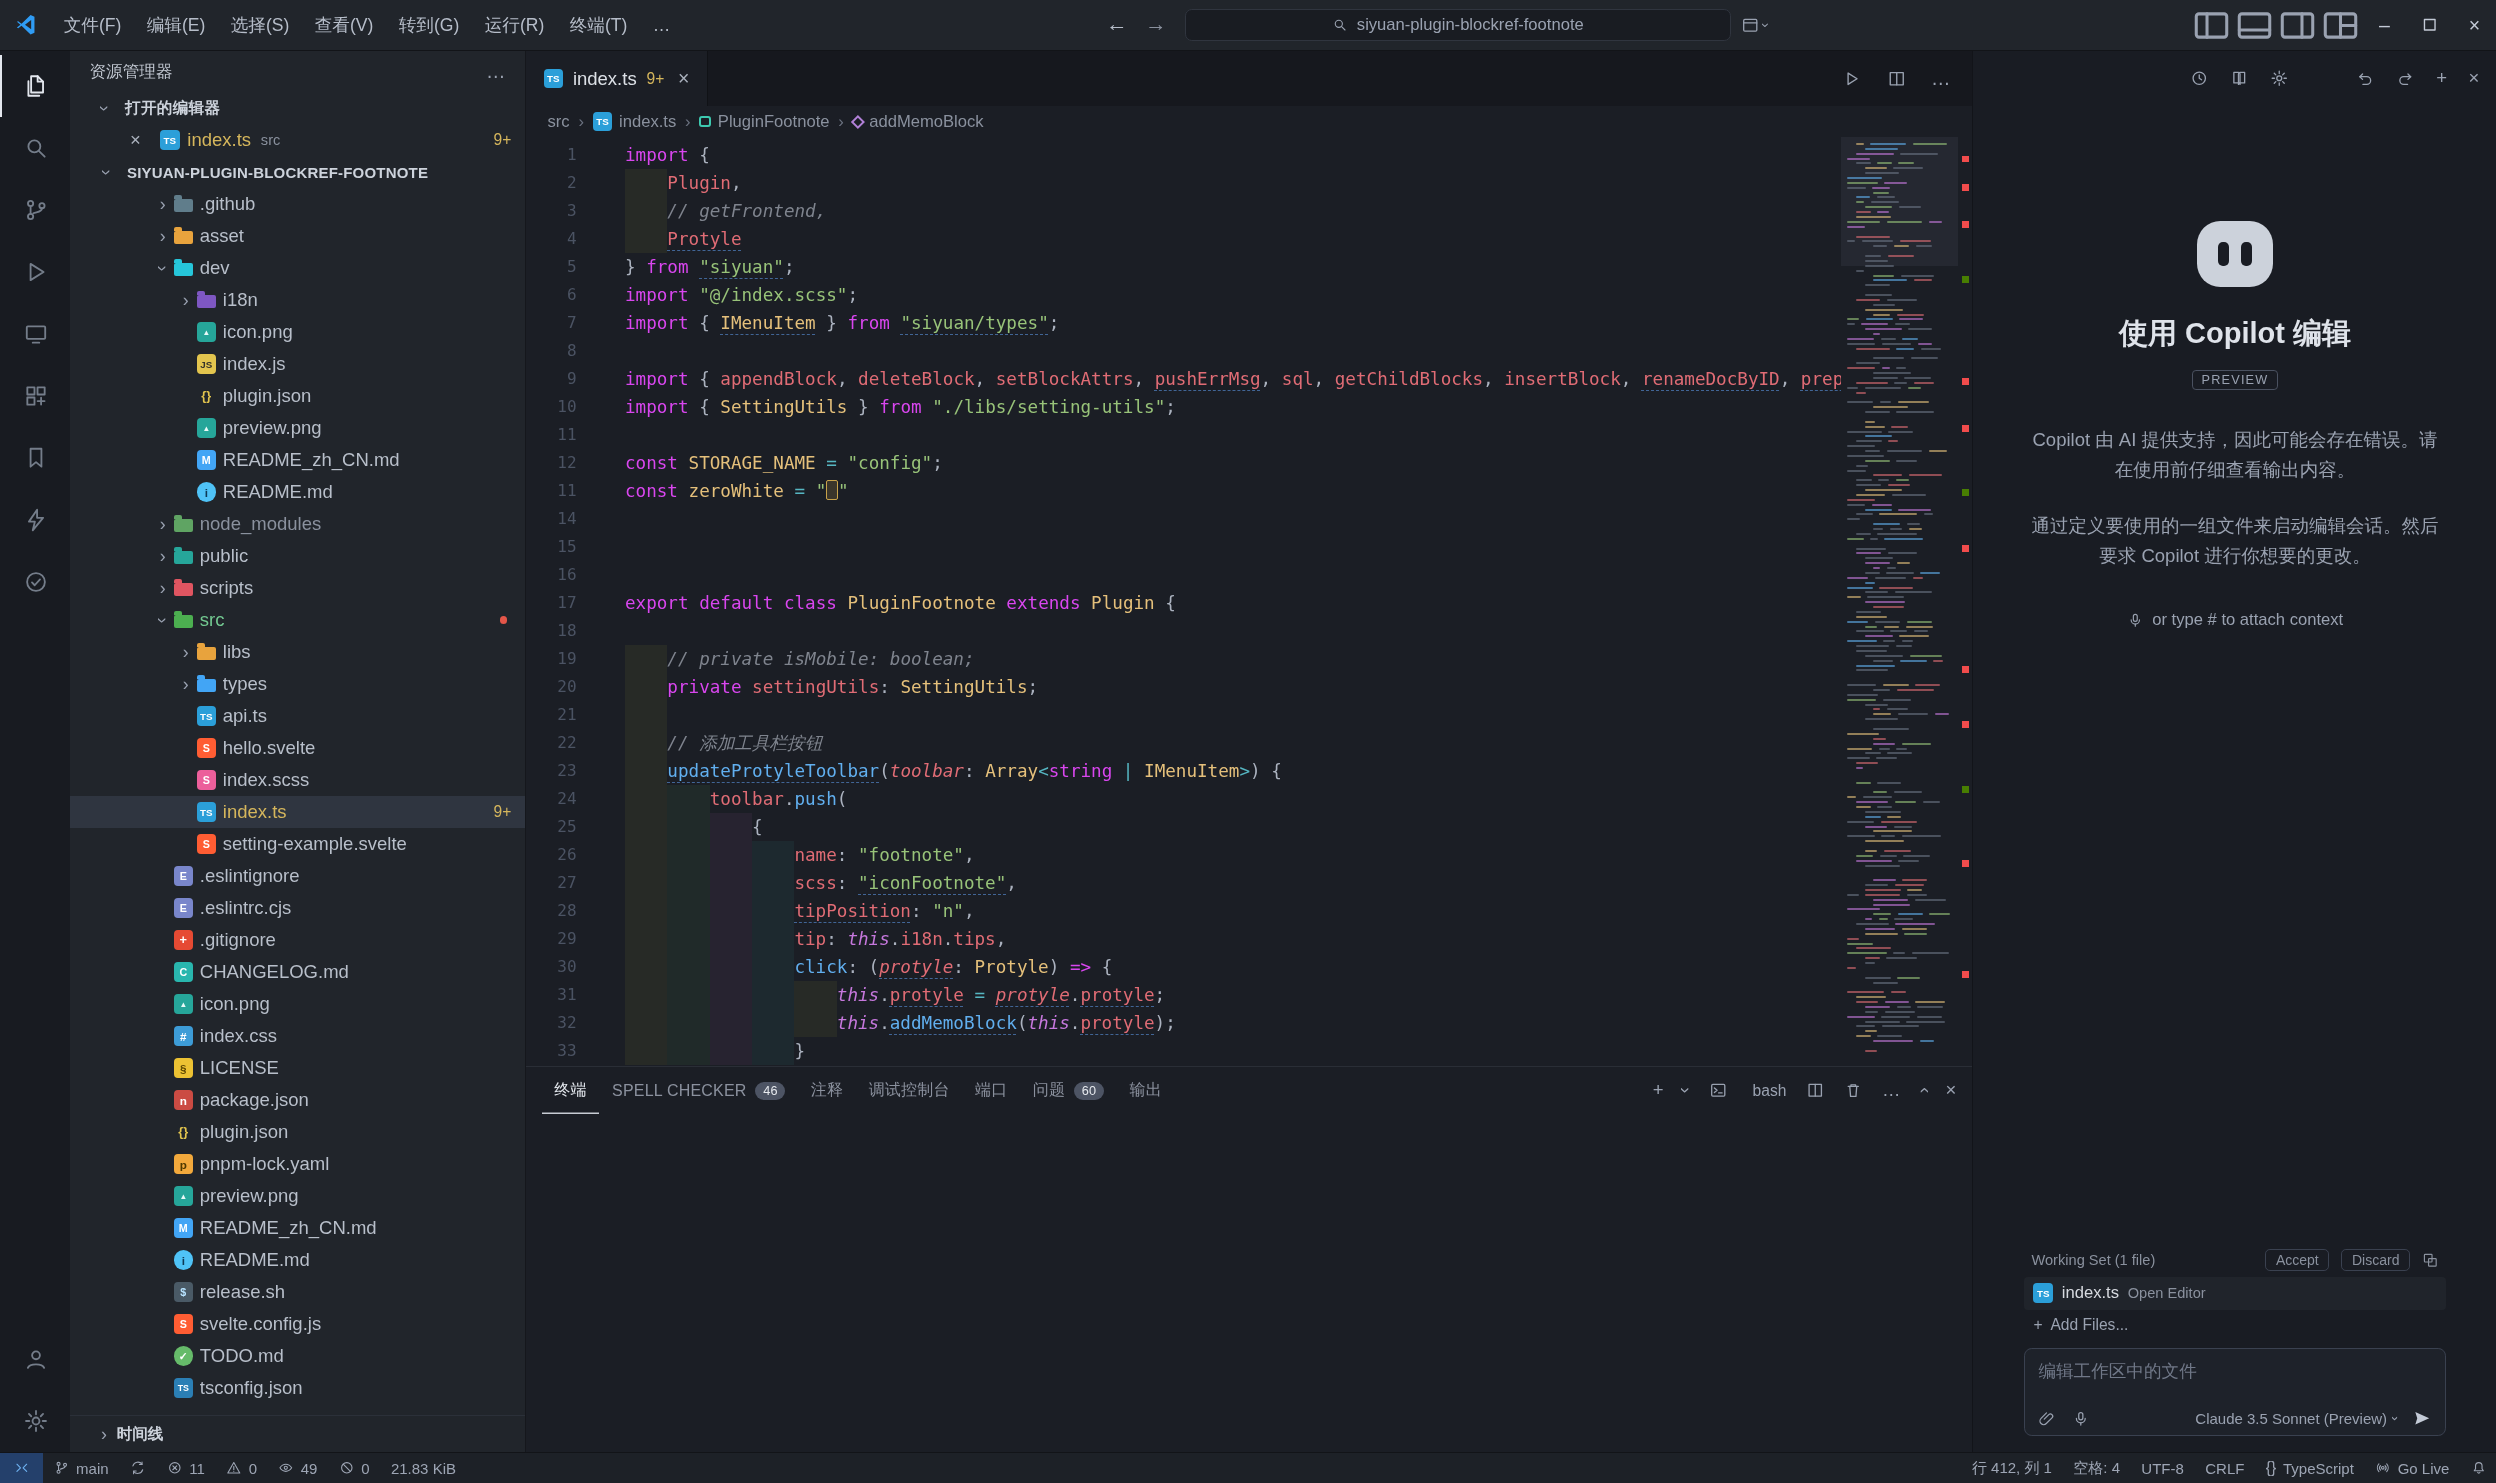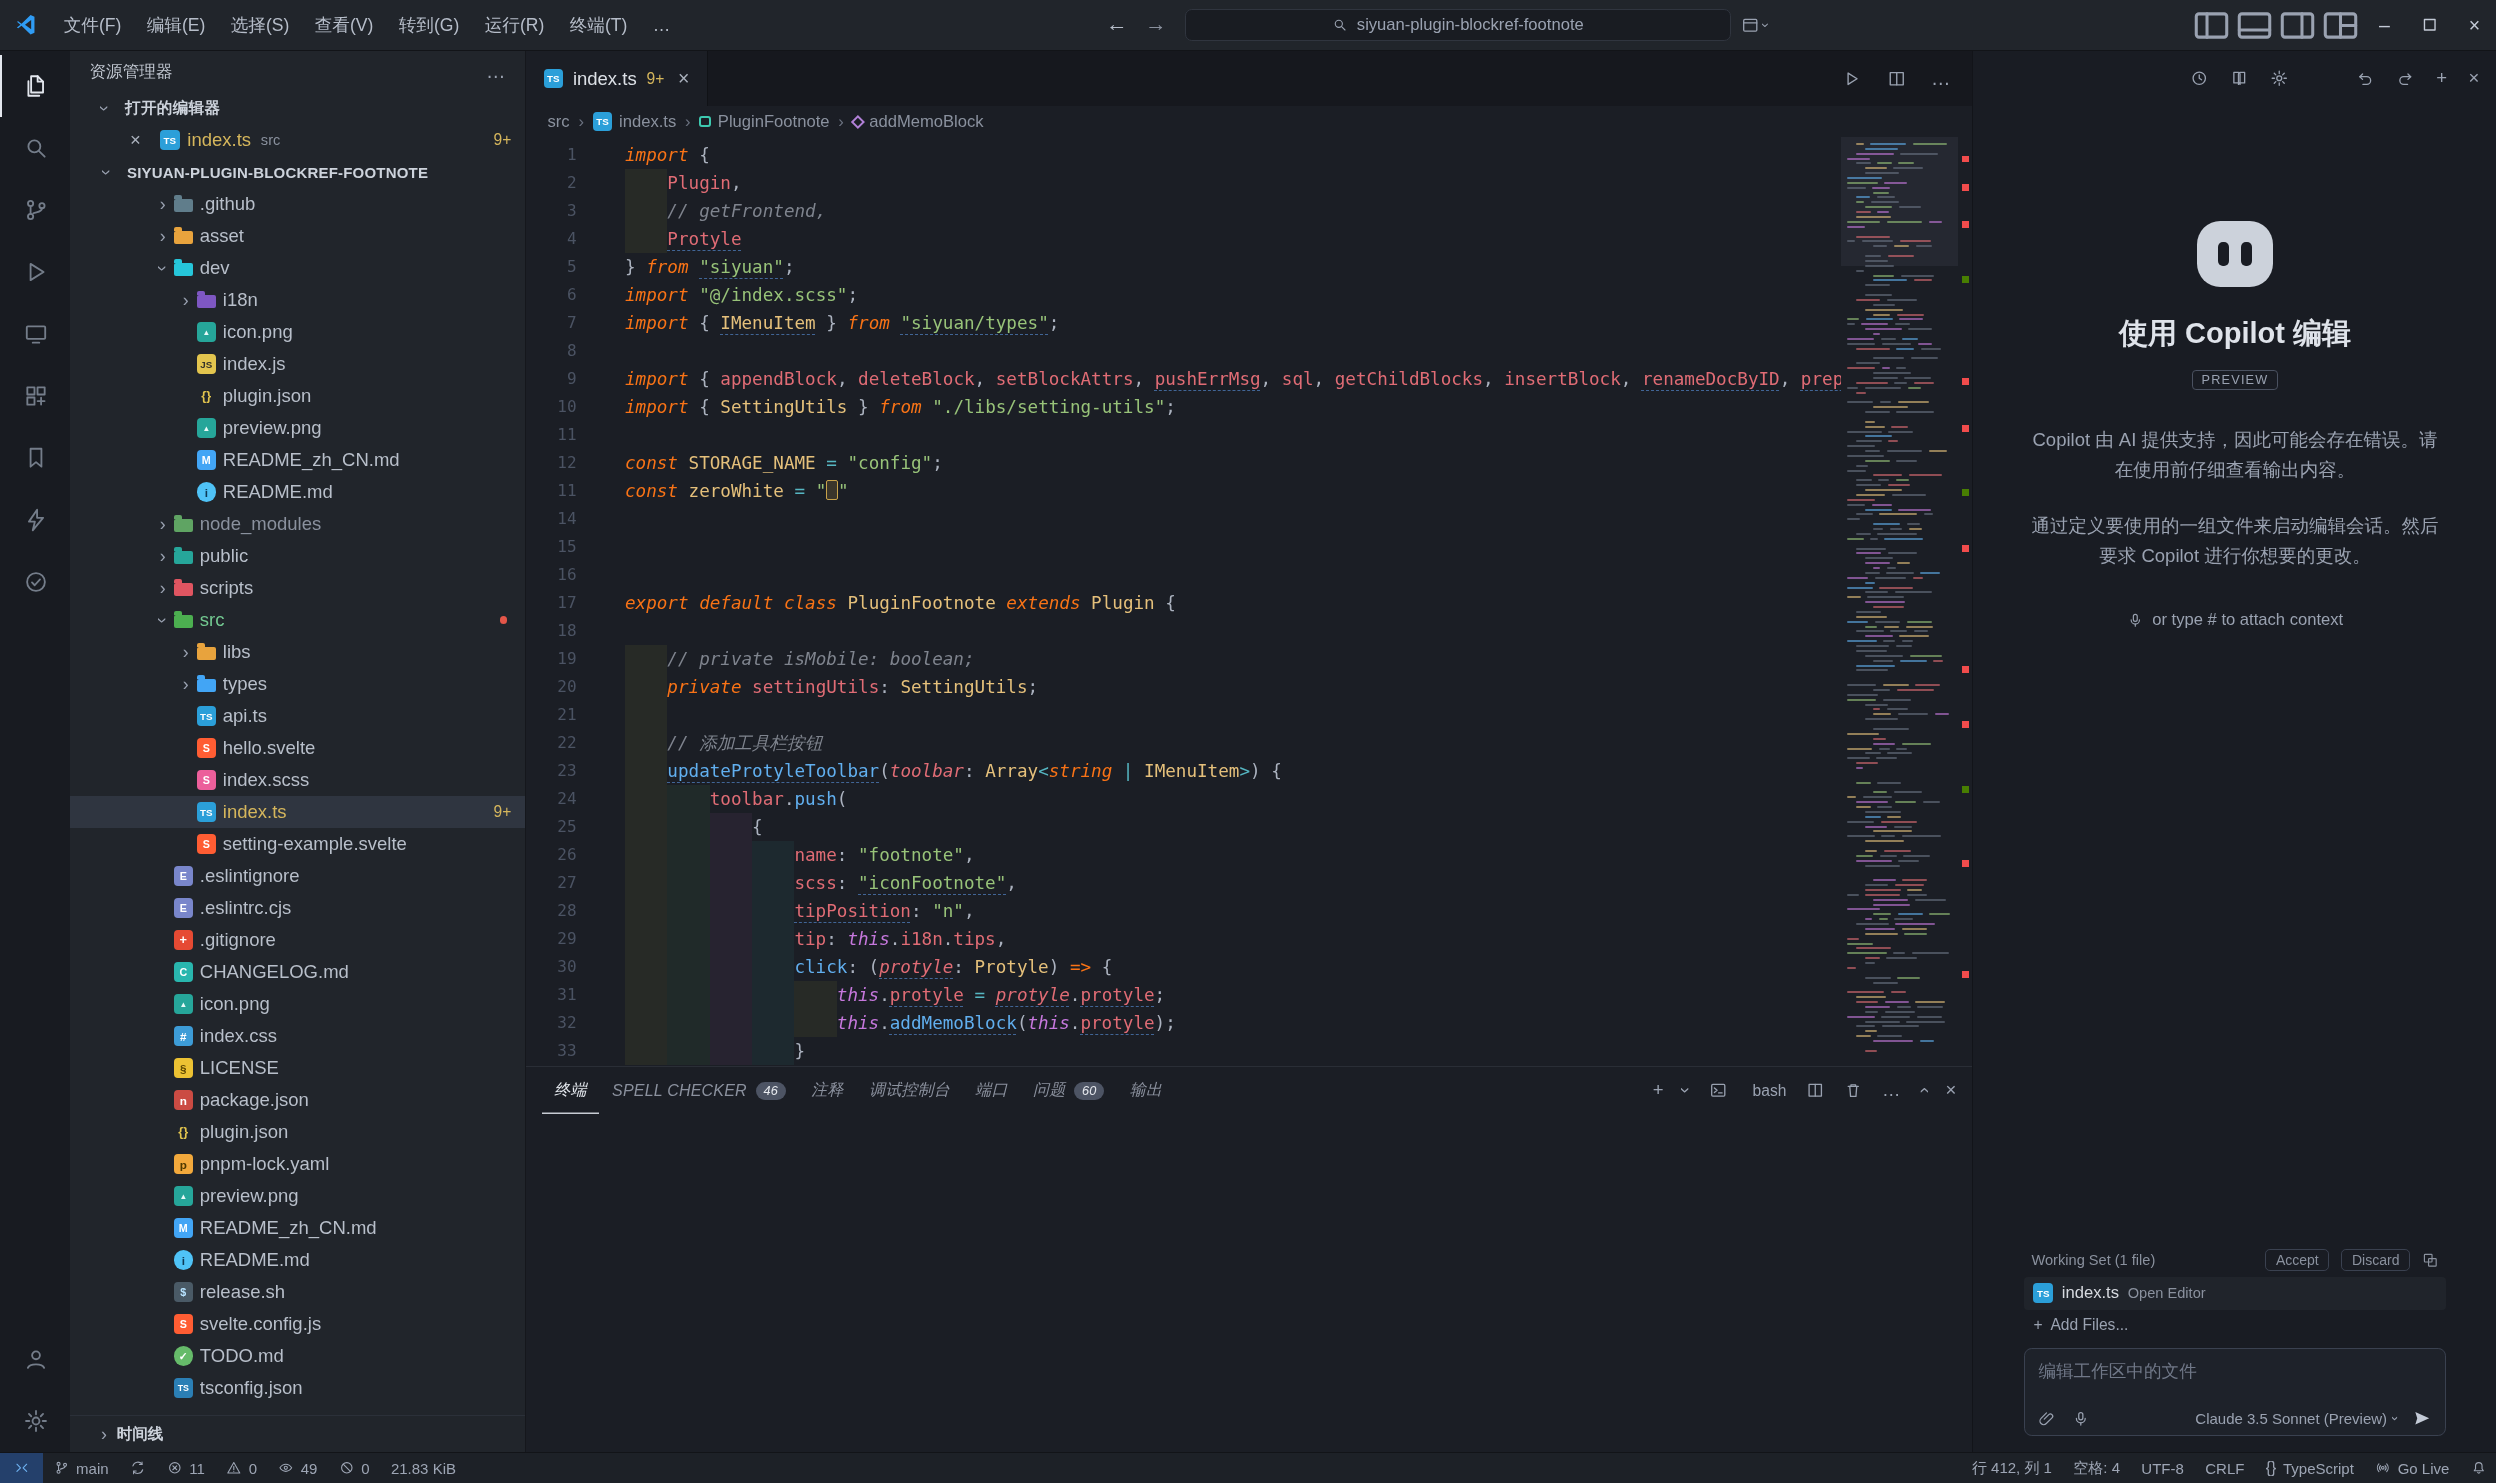--- a/index.html
+++ b/index.html
@@ -80,36 +80,36 @@
   .code-wrap{flex:1;position:relative;overflow:hidden;}
   .code-lines{position:absolute;top:3.9px;left:0;right:131px;bottom:0;font:17.6px/28px "DejaVu Sans Mono",monospace;overflow:hidden;}
   .code-line{display:flex;height:28px;}
   .gutter{width:74px;flex:none;text-align:right;padding-right:23.4px;color:#4b5363;font-size:16px;}
   .line-content{flex:1;white-space:pre;overflow:hidden;padding-left:25px;}
   .ind{display:inline-block;width:4ch;height:28px;vertical-align:top;}
   .ir0{background:rgba(255,255,64,.055);}
   .ir1{background:rgba(127,255,127,.055);}
   .ir2{background:rgba(255,127,255,.055);}
   .ir3{background:rgba(79,236,236,.055);}
-  .tk-kw{color:#f97316;font-style:italic;} .tk-id{color:#e06c75;} .tk-fn{color:#61afef;} .tk-cls{color:#e5c07b;}
+  .tk-kw{color:#d946ef;} .tk-id{color:#e06c75;} .tk-fn{color:#61afef;} .tk-cls{color:#e5c07b;}
   .tk-str{color:#98c379;} .tk-cm{color:#7f848e;font-style:italic;} .tk-op{color:#56b6c2;}
   .tk-pn{color:#abb2bf;} .tk-pr{color:#e06c75;font-style:italic;} .tk-th{color:#c678dd;font-style:italic;}
   .sq{text-decoration:underline dashed rgba(86,140,210,.65);text-decoration-thickness:1px;text-underline-offset:4.9px;}
   .zwbox{display:inline-block;width:11.7px;height:19.5px;border:1px solid #c8a24a;background:rgba(200,162,74,.18);
     border-radius:2px;vertical-align:-2.9px;}
   .minimap{position:absolute;top:0;right:13.7px;width:117px;bottom:0;overflow:hidden;}
   .mm-slider{position:absolute;left:0;right:0;top:0;height:129px;background:rgba(128,140,158,.10);}
   .mm-bar{position:absolute;height:2.4px;border-radius:1px;opacity:.6;}
   .oruler{position:absolute;top:0;right:0;width:13.7px;bottom:0;}
   .or-mark{position:absolute;right:2.9px;width:6.8px;height:6.8px;}
 
   
   .panel{height:386px;flex:none;border-top:1px solid #2a2e36;display:flex;flex-direction:column;background:#1b1e25;}
   .panel-tabs{height:47px;display:flex;align-items:center;padding:0 15.6px;flex:none;}
-  .ptab{padding:0 12.7px;height:100%;display:flex;align-items:center;gap:8.8px;font-size:16px;color:#8b919e;letter-spacing:0.2px;font-style:italic;}
+  .ptab{padding:0 12.7px;height:100%;display:flex;align-items:center;gap:8.8px;font-size:16px;color:#8b919e;letter-spacing:0.2px;}
   .ptab.active{color:#e2e6ec;box-shadow:inset 0 -1.5px 0 #c8ccd4;}
   .pbadge{background:#4d5464;color:#e6e9ee;font-size:12.7px;border-radius:9.8px;padding:2px 7.8px;}
   .panel-actions{margin-left:auto;display:flex;align-items:center;gap:19.5px;color:#9aa2b1;font-size:18.5px;}
   .pa-label{font-size:15.6px;margin-left:5.9px;}
   .term-body{flex:1;padding:15.6px 0 0 23.4px;font:18.5px/29px "DejaVu Sans Mono",monospace;}
   .term-cursor{display:inline-block;width:10.7px;height:21.5px;border:1.5px solid #8a93a2;vertical-align:-3.9px;margin-left:5.9px;}
 
   
   .copilot{width:525px;flex:none;background:#191c23;border-left:1px solid #121419;display:flex;flex-direction:column;min-height:0;}
   .cp-header{height:55px;display:flex;align-items:center;justify-content:flex-end;gap:21.5px;padding:0 17.6px;color:#9aa2b1;font-size:18.5px;flex:none;}

